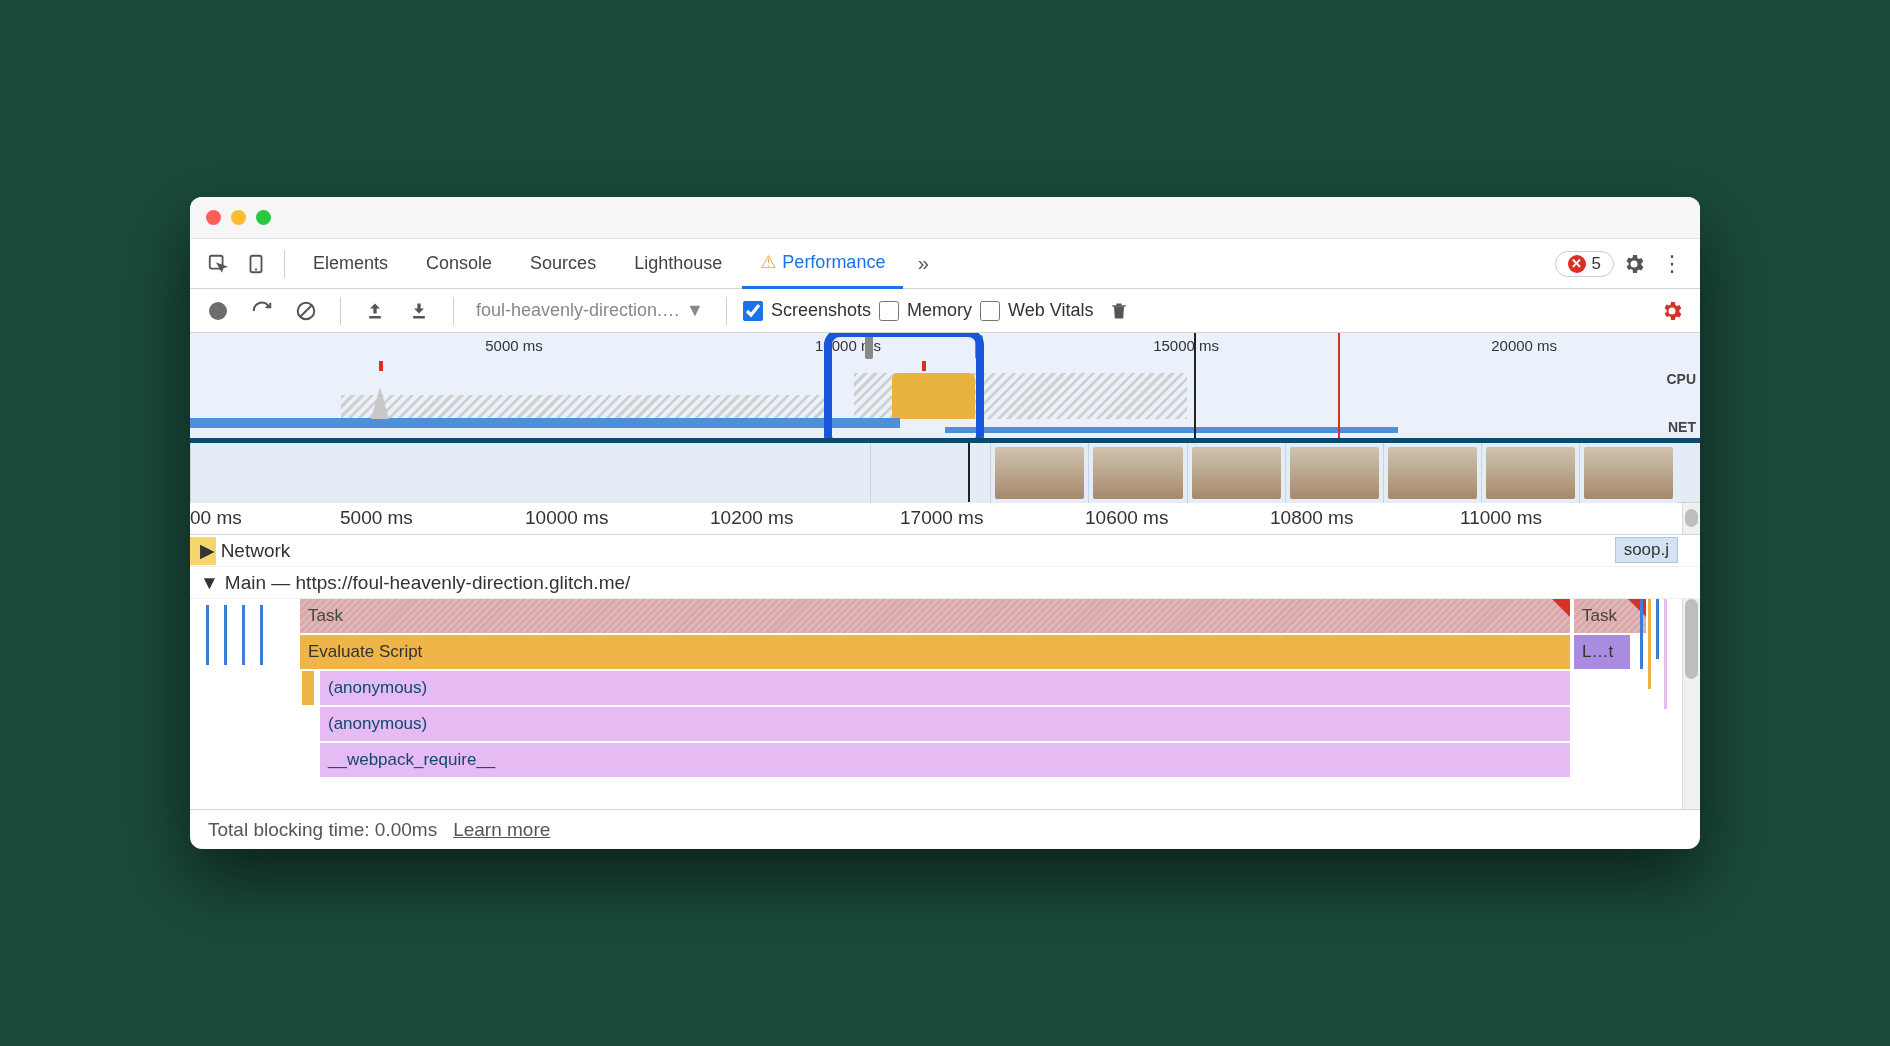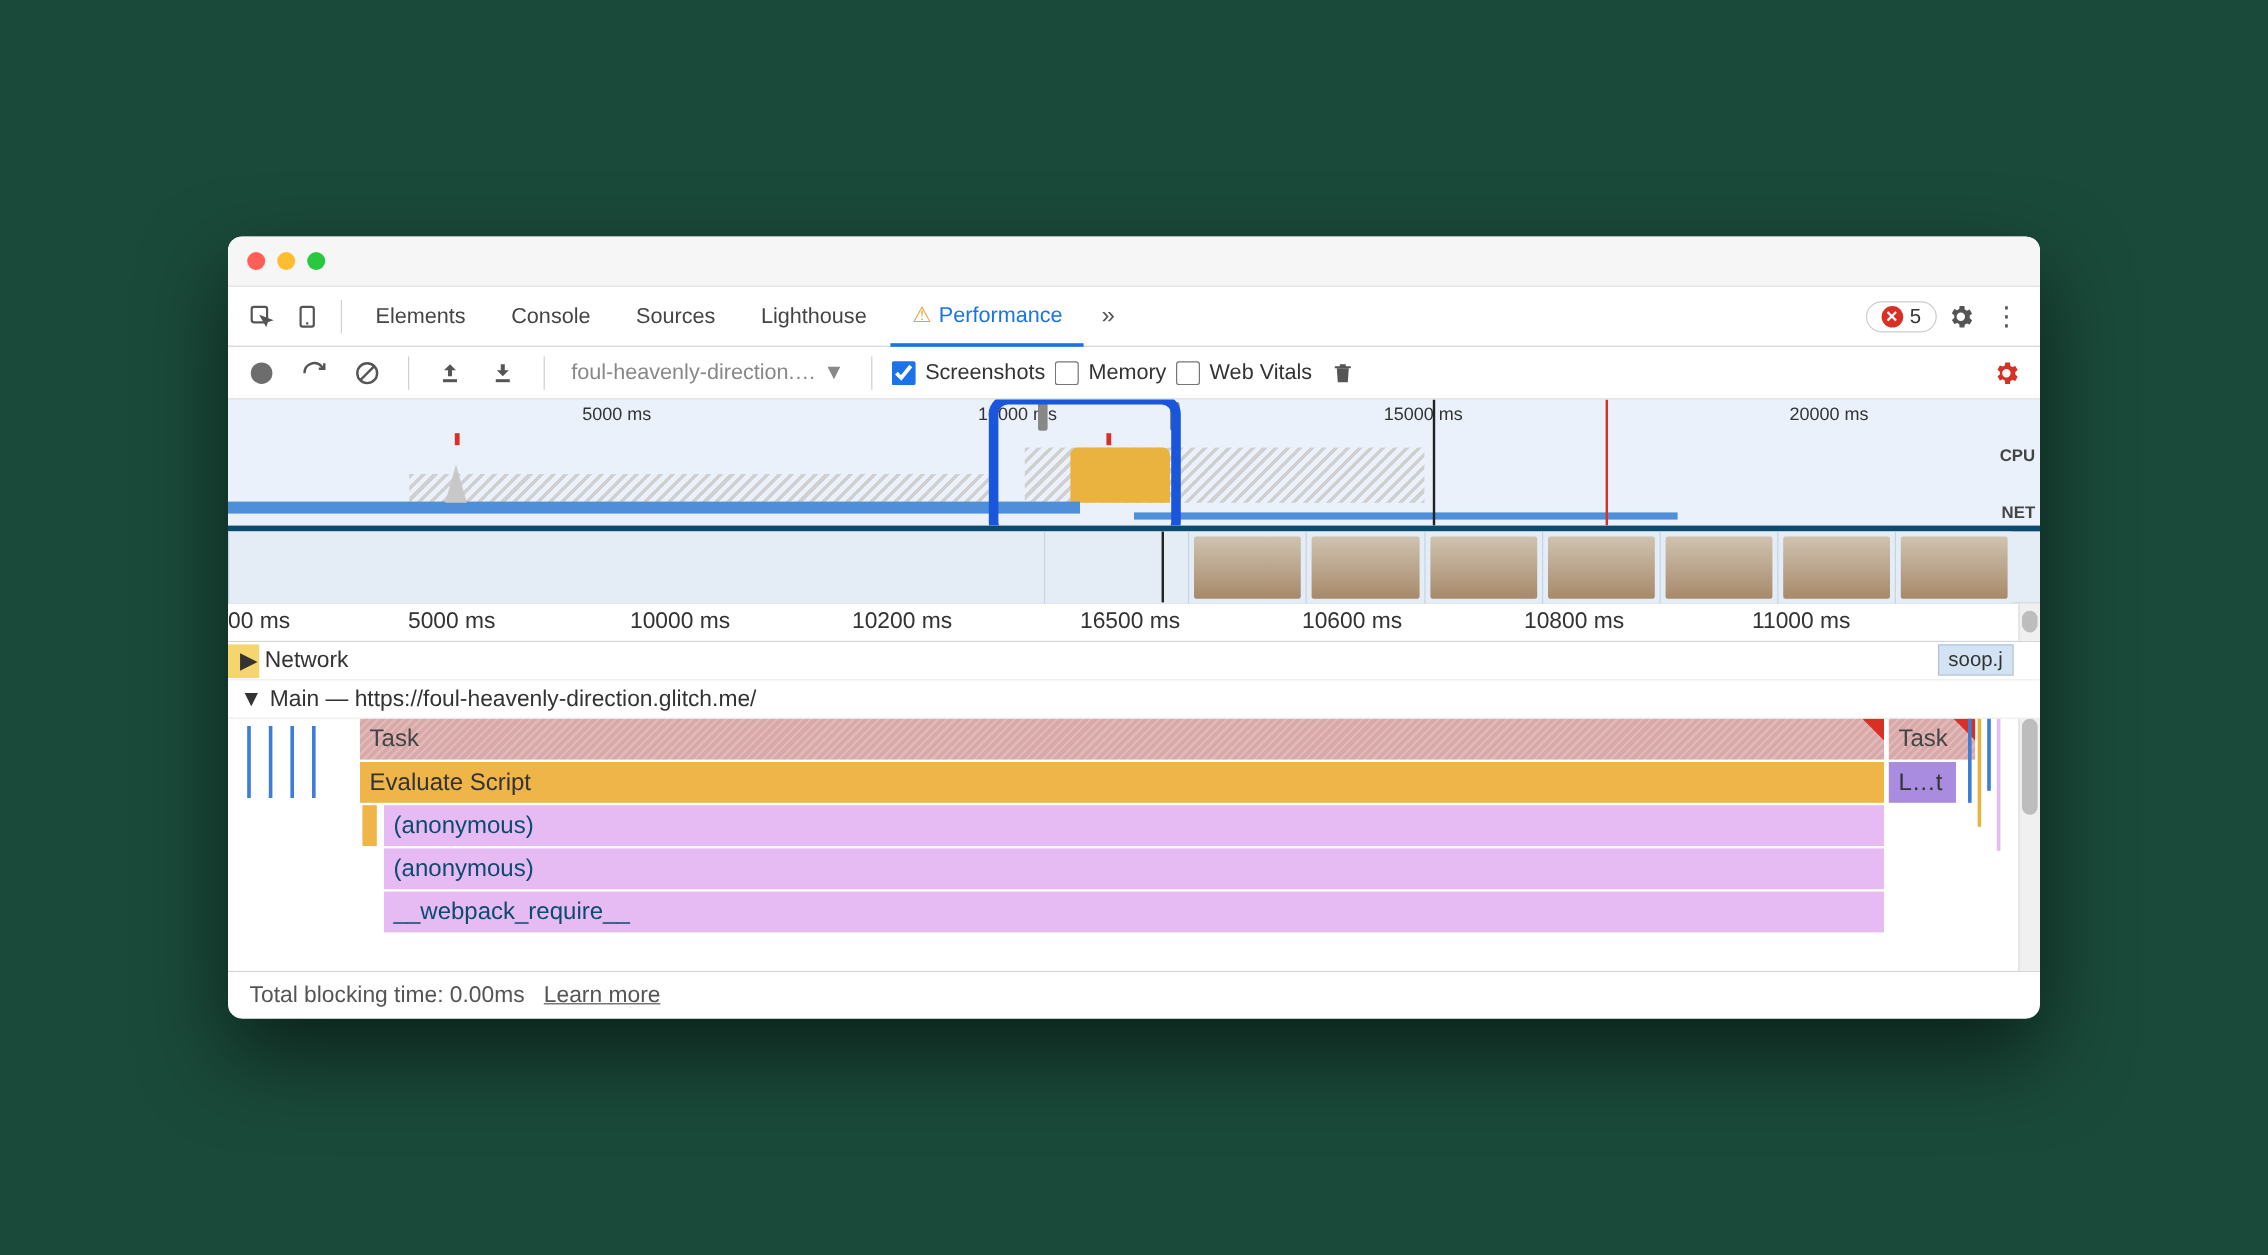--- a/index.html
+++ b/index.html
@@ -79,21 +79,21 @@
 .filmstrip { height:60px; background:#e4ecf5; display:flex; border-bottom:1px solid #d4d4d4; position:relative;}
 .fcell { flex:0 0 auto; height:60px; border-left:1px solid #c5d4e5; background:#e4ecf5; position:relative;}
 .fcell.thumb::after { content:''; position:absolute; inset:4px; background:linear-gradient(#cfc3b0,#a7896b); border-radius:2px;}
 .vline-red { position:absolute; top:0; bottom:0; width:2px; background:#d93025;}
 .vline-blk { position:absolute; top:0; bottom:0; width:2px; background:#222;}
 .ruler { height:32px; display:flex; position:relative; border-bottom:1px solid #d4d4d4;}
 .rtick { position:absolute; font-size:19px; color:#333; top:4px;}
 .track-hdr { height:32px; display:flex; align-items:center; font-size:19px; padding-left:10px; gap:6px; border-bottom:1px solid #eee;}
 .task-yellow { position:absolute; display:flex; align-items:center; padding-left:4px; background:#f5d56e; height:28px;}
 .flame { position:relative; height:260px;}
-.row { position:absolute; height:34px; display:flex; align-items:center; padding-left:8px; font-size:20px; overflow:hidden; white-space:nowrap;}
+.row { position:absolute; height:34px; display:flex; align-items:center; padding-left:8px; font-size:17px; overflow:hidden; white-space:nowrap;}
 .row.hatch { background: repeating-linear-gradient(135deg, #e2b9b9 0 2px, #d9a9a9 2px 5px); color:#444;}
 .row.yellow { background:#efb549; color:#333;}
 .row.purple { background:#e6baf2; color:#0c4a6e;}
 .row.violet { background:#a98ce0; color:#333;}
 .corner-red { position:absolute; top:0; right:0; width:0; height:0; border-left:18px solid transparent; border-top:18px solid #d93025;}
 .footer { height:40px; padding:0 18px; display:flex; align-items:center; font-size:19px; color:#555; border-top:1px solid #d4d4d4; gap:16px;}
 .footer a { color:#555; text-decoration:underline;}
 .blue-tick { position:absolute; width:3px; background:#3b7dd8;}
 .scrollbar-v { position:absolute; right:0; width:18px; background:#f0f0f0; border-left:1px solid #ddd;}
 .scroll-thumb { position:absolute; left:2px; right:2px; background:#bdbdbd; border-radius:7px;}
@@ -248,21 +248,21 @@
     <div class="fcell thumb" style="width:6.5%"></div>
     <div class="fcell thumb" style="width:6.5%"></div>
     <div class="vline-blk" style="left:51.5%"></div>
   </div>
 
   <div class="ruler">
     <div class="rtick" style="left:0px">00 ms</div>
     <div class="rtick" style="left:150px">5000 ms</div>
     <div class="rtick" style="left:335px">10000 ms</div>
     <div class="rtick" style="left:520px">10200 ms</div>
-    <div class="rtick" style="left:710px">16500 ms</div>
+    <div class="rtick" style="left:710px">17000 ms</div>
     <div class="rtick" style="left:895px">10600 ms</div>
     <div class="rtick" style="left:1080px">10800 ms</div>
     <div class="rtick" style="left:1270px">11000 ms</div>
     <div class="scrollbar-v" style="top:0;bottom:0;">
         <div class="scroll-thumb" style="top:6px;height:18px;"></div>
       </div>
   </div>
 
   <div class="track-hdr" style="position:relative;">
     <div class="task-yellow" style="left:0; width:26px; height:28px; top:2px;"></div>

